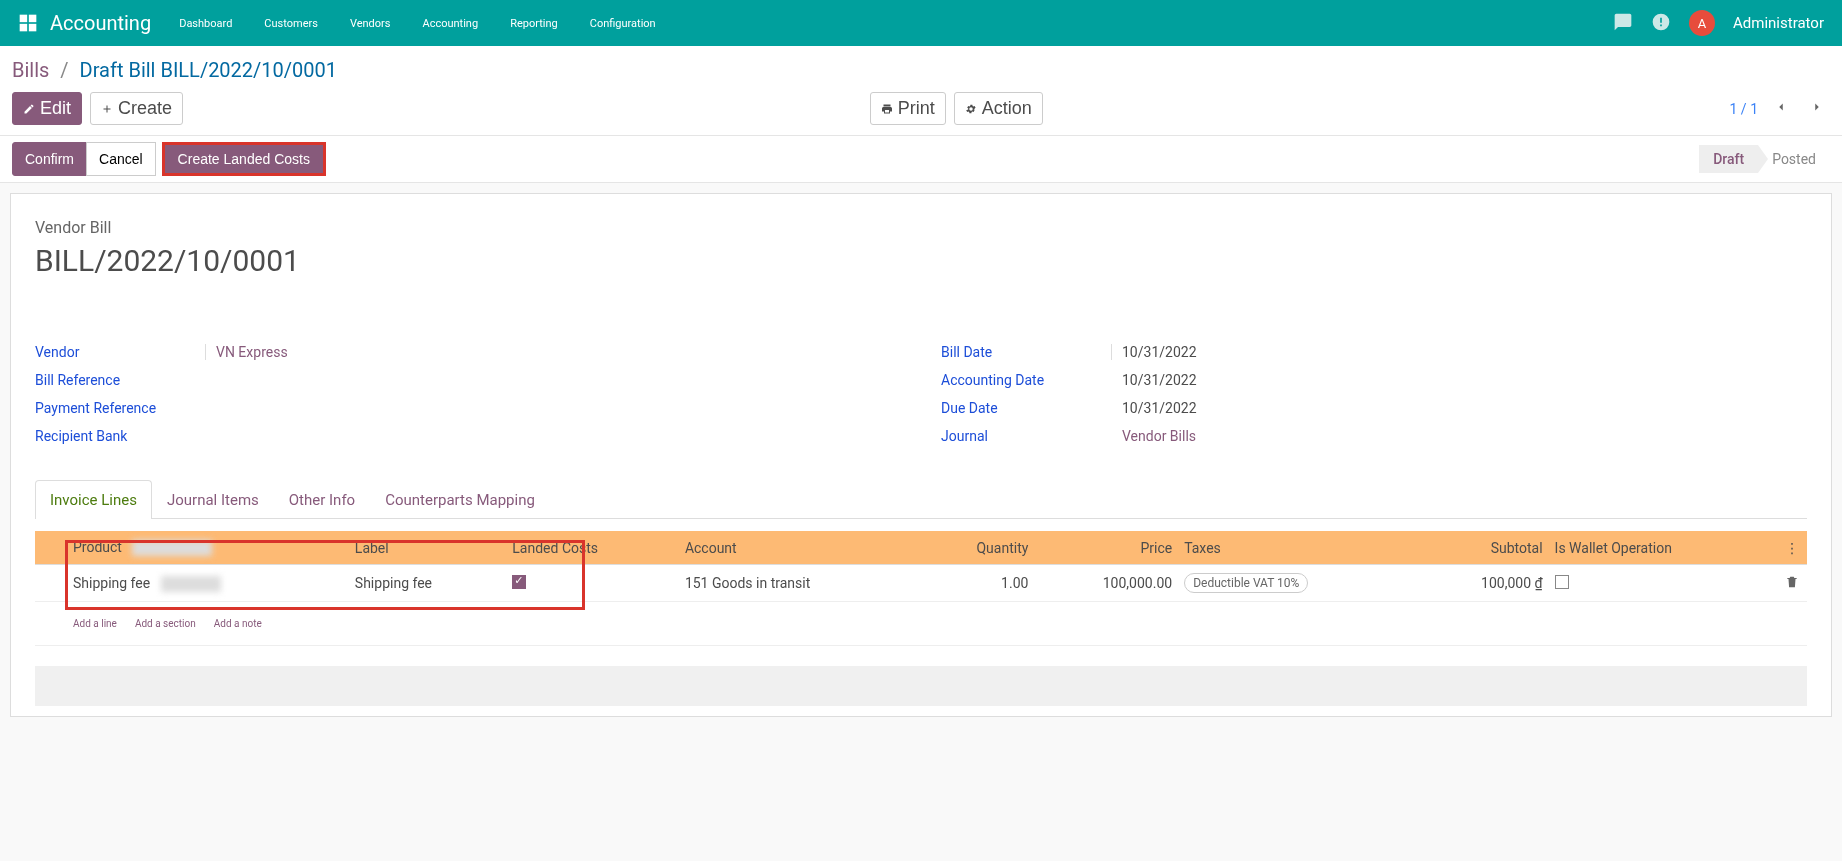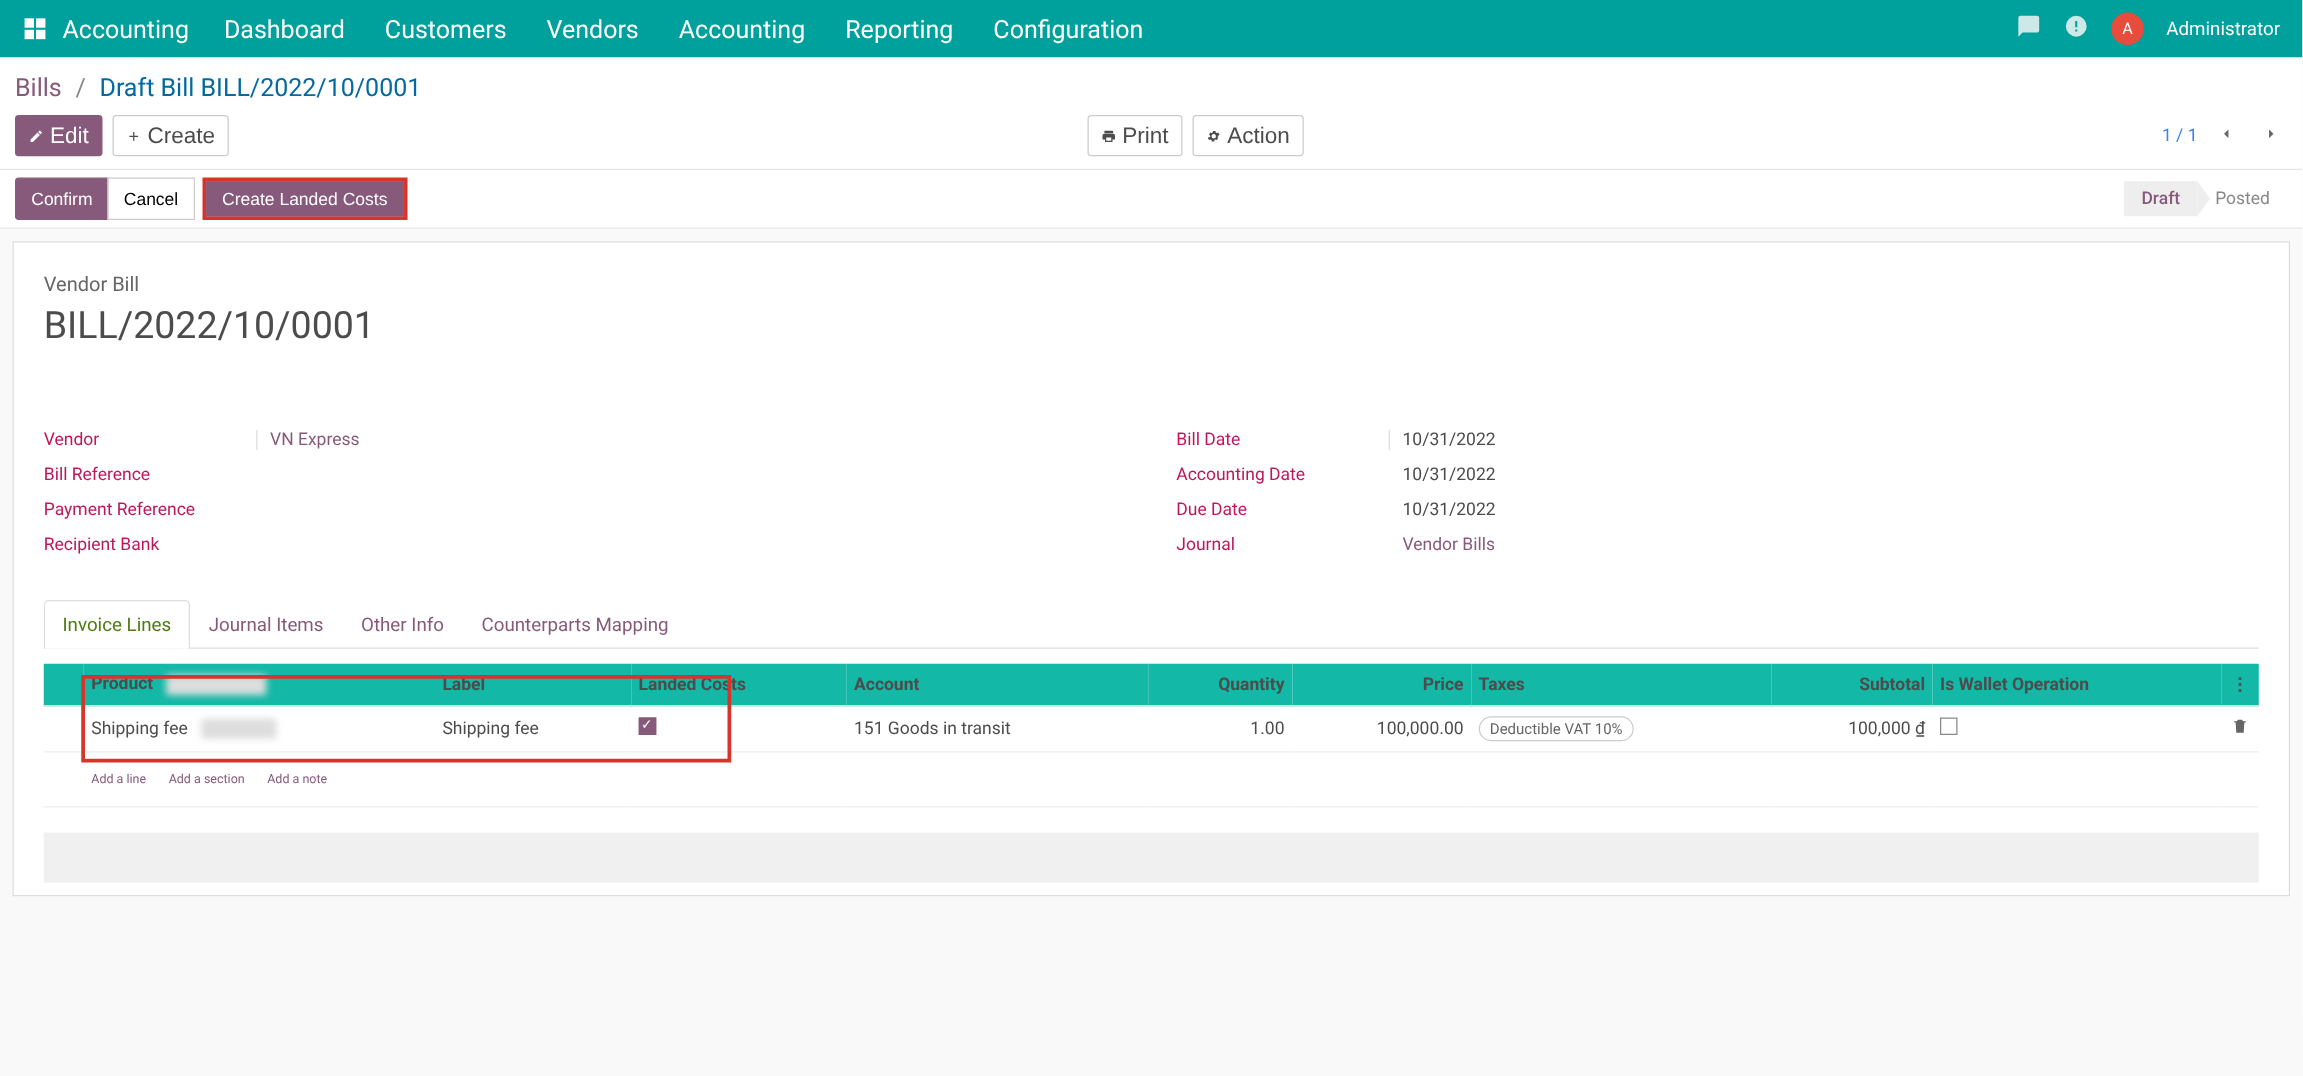--- a/index.html
+++ b/index.html
@@ -4,21 +4,21 @@
 <style>
 * { box-sizing: border-box; margin: 0; padding: 0; }
 body { font-family: -apple-system, BlinkMacSystemFont, "Segoe UI", Roboto, "Helvetica Neue", Arial, sans-serif; font-size: 14px; color: #4c4c4c; background: #f9f9f9; }
 
 
 .topnav { background: #00a09d; color: #fff; display: flex; align-items: center; height: 46px; padding: 0 18px; }
 .topnav .apps-icon { width: 20px; height: 20px; display: inline-block; margin-right: 12px; }
 .topnav .apps-icon svg { fill: #fff; }
 .topnav .brand { font-size: 20px; font-weight: 400; margin-right: 28px; }
 .topnav .menu { display: flex; gap: 32px; flex: 1; }
-.topnav .menu a { color: #fff; text-decoration: none; font-size: 20px; cursor: pointer; }
+.topnav .menu a { color: #fff; text-decoration: none; font-size: 11px; cursor: pointer; }
 .topnav .right { display: flex; align-items: center; gap: 18px; }
 .topnav .icon-btn svg { width: 20px; height: 20px; fill: #cce8e7; }
 .avatar { width: 26px; height: 26px; border-radius: 50%; background: #e74c3c; color: #fff; display: flex; align-items: center; justify-content: center; font-size: 13px; }
 .username { color: #fff; font-size: 15px; }
 
 
 .controlbar { background: #fff; padding: 12px 12px 0 12px; border-bottom: 1px solid #e5e5e5; }
 .breadcrumb { font-size: 20px; margin-bottom: 10px; }
 .breadcrumb .link { color: #875a7b; cursor: pointer; }
 .breadcrumb .sep { color: #888; margin: 0 6px; }
@@ -56,34 +56,34 @@
 
 
 .sheet-wrap { padding: 10px; }
 .sheet { background: #fff; border: 1px solid #ddd; padding: 24px 24px 10px 24px; max-width: 100%; }
 .doc-type { font-size: 16px; color: #666; }
 .doc-name { font-size: 30px; font-weight: 400; color: #4c4c4c; margin-top: 6px; margin-bottom: 60px; }
 
 .fields-cols { display: flex; gap: 40px; }
 .fields-col { flex: 1; }
 .fieldrow { display: flex; padding: 6px 0; align-items: baseline; }
-.fieldlabel { width: 170px; color: #be185d; font-size: 14px; }
+.fieldlabel { width: 170px; color: #1d4ed8; font-size: 14px; }
 .fieldvalue { font-size: 14px; color: #4c4c4c; }
 .fieldvalue.link { color: #875a7b; cursor: pointer; }
 .fields-col:first-child .fieldrow:first-child .fieldvalue { border-left: 1px solid #ddd; padding-left: 10px; }
 .fields-col .fieldrow .fieldvalue { border-left: 1px solid transparent; padding-left: 10px; }
 
 
 .tabs { display: flex; border-bottom: 1px solid #ddd; margin-top: 30px; }
 .tab { padding: 10px 14px; font-size: 15px; color: #875a7b; cursor: pointer; border: 1px solid transparent; border-bottom: none; margin-bottom: -1px; }
 .tab.active { color: #4d7c0f; border-color: #ddd; background: #fff; border-radius: 4px 4px 0 0; }
 
 
 .linetable { width: 100%; border-collapse: collapse; margin-top: 12px; font-size: 14px; }
-.linetable th { background: #14b8a6; text-align: left; padding: 8px 6px; font-weight: 700; border-bottom: 1px solid #ddd; color: #4c4c4c; }
+.linetable th { background: #fdba74; text-align: left; padding: 8px 6px; font-weight: 400; border-bottom: 1px solid #ddd; color: #4c4c4c; }
 .linetable th.num, .linetable td.num { text-align: right; }
 .linetable td { padding: 8px 6px; border-bottom: 1px solid #eee; vertical-align: middle; }
 .blur-box { display: inline-block; width: 80px; height: 16px; background: #ddd; filter: blur(3px); vertical-align: middle; }
 .checkbox { width: 14px; height: 14px; border: 1px solid #888; display: inline-block; position: relative; background: #fff; }
 .checkbox.checked { background: #875a7b; border-color: #875a7b; }
 .checkbox.checked::after { content: "✓"; color: #fff; font-size: 11px; position: absolute; left: 1px; top: -2px; }
 .tax-pill { display: inline-block; border: 1px solid #ccc; border-radius: 12px; padding: 2px 8px; font-size: 12px; color: #666; }
 .trash-icon svg { width: 14px; height: 14px; fill: #666; }
 
 .addlinks { padding: 8px 0; display: flex; gap: 18px; }

